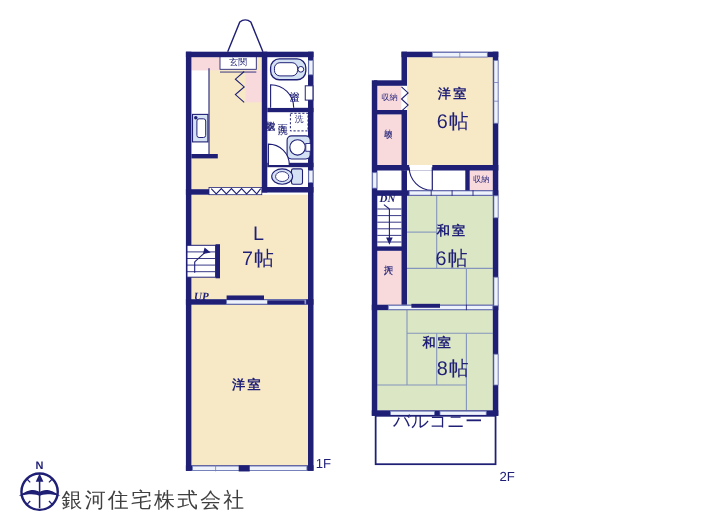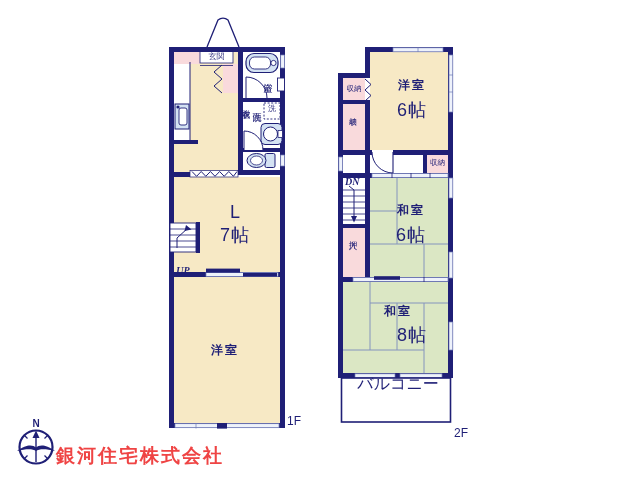--- a/index.html
+++ b/index.html
@@ -9,21 +9,21 @@
   .lbl{position:absolute;color:#1f1f76;line-height:1.05;white-space:nowrap;
        font-family:"Liberation Sans", sans-serif;}
   .c{text-align:center;}
   .vert{writing-mode:vertical-rl;text-orientation:upright;line-height:1;}
   .room{font-size:12px;letter-spacing:2px;font-weight:700;}
   .size{font-size:18px;letter-spacing:1px;}
   .small{font-size:8px;}
   .tiny{font-size:7.5px;}
   .stair{font-family:"Liberation Serif", serif;font-style:italic;font-size:10px;font-weight:bold;}
   .floor{font-size:12px;}
-  .watermark{font-size:19px;color:#ef4444;letter-spacing:2px;font-weight:bold;}
+  .watermark{font-size:19px;color:#404040;letter-spacing:2px;}
   .north{font-size:10px;font-weight:bold;}
 </style>
 </head>
 <body>
 
 <div class="canvas">
 
 <svg width="640" height="480" viewBox="0 0 640 480">
 
   <g>

